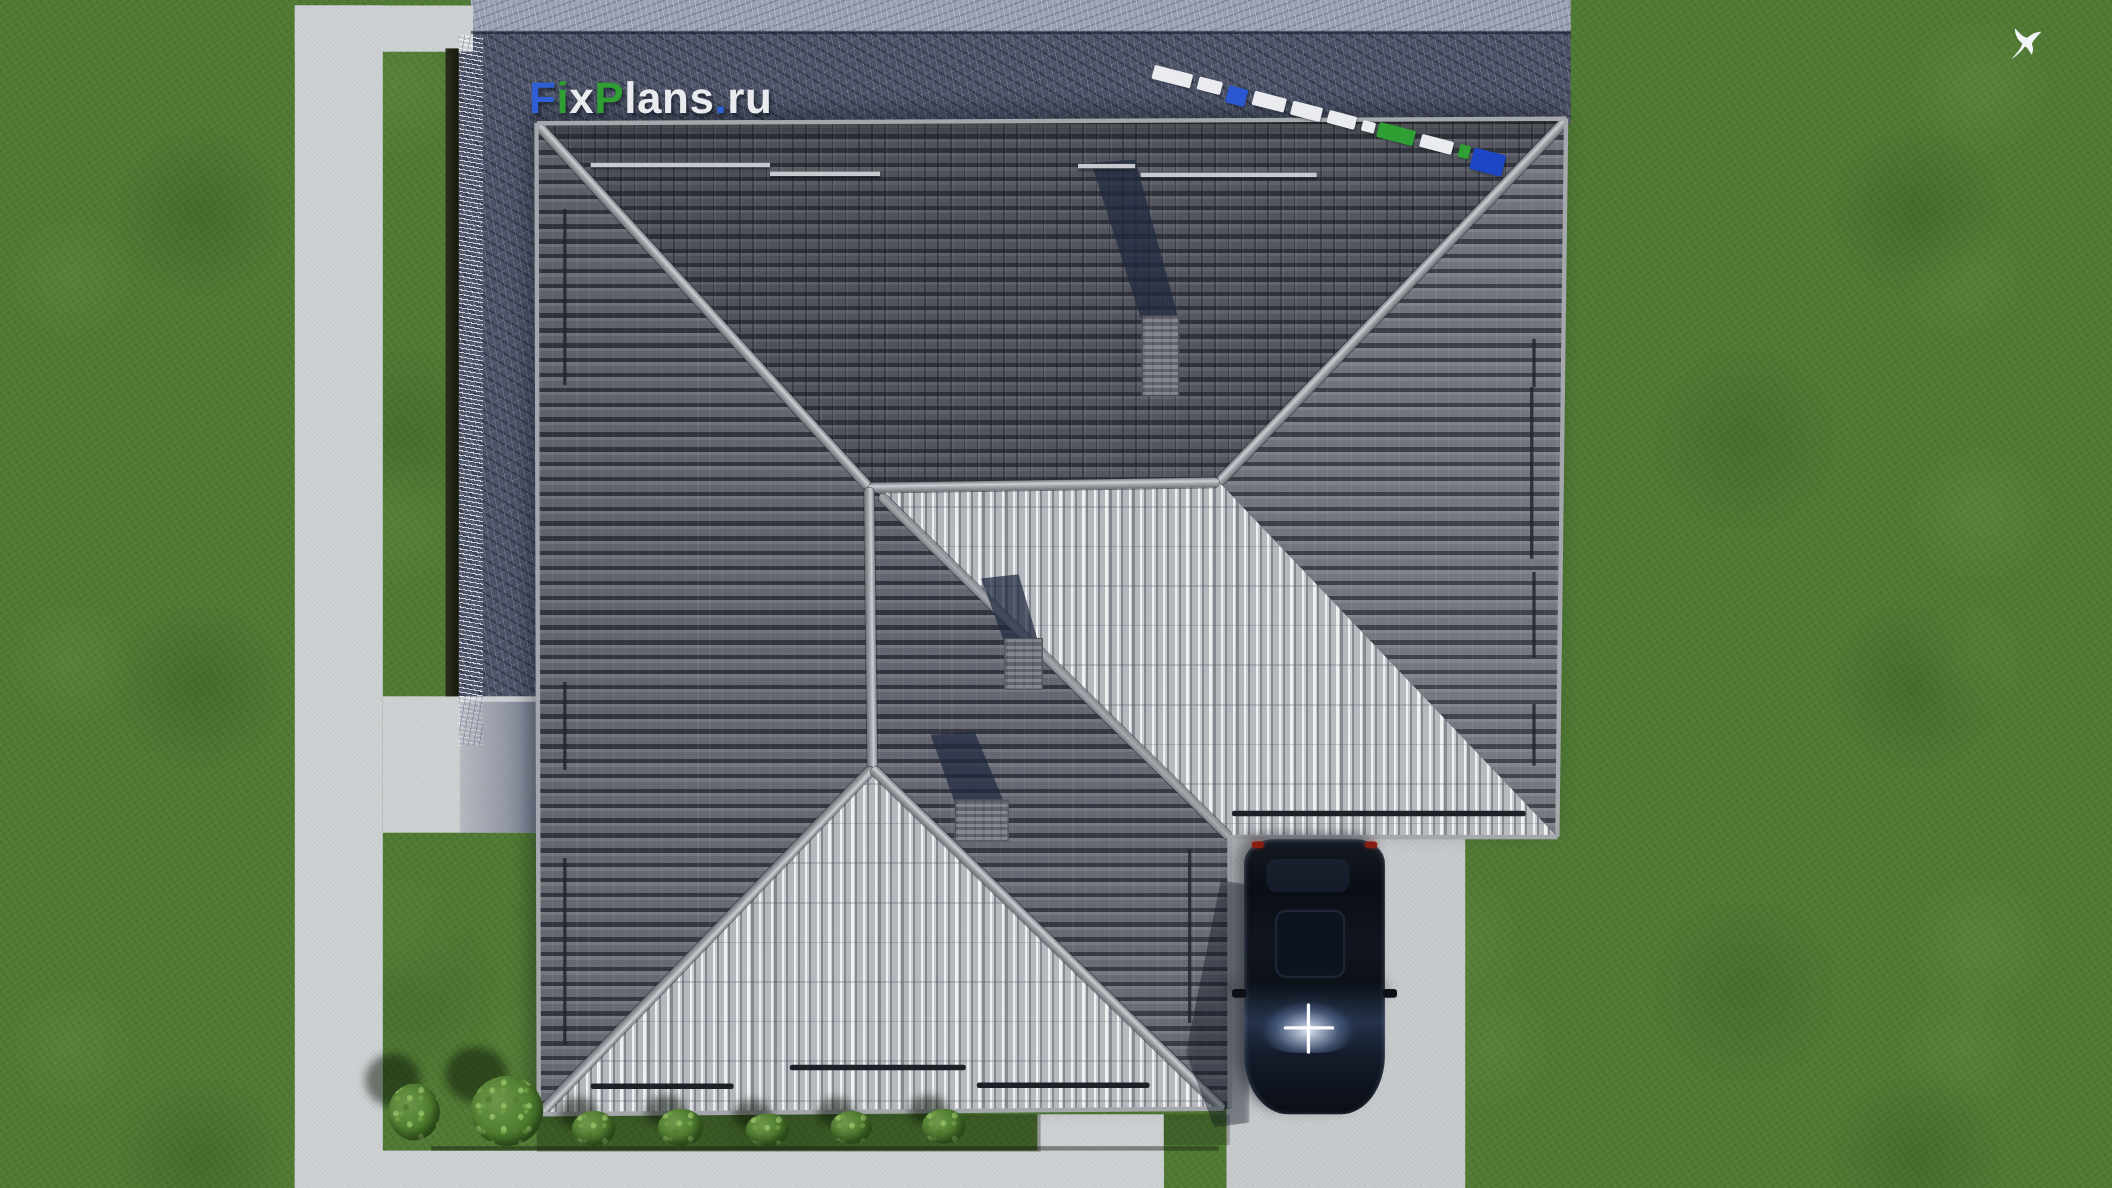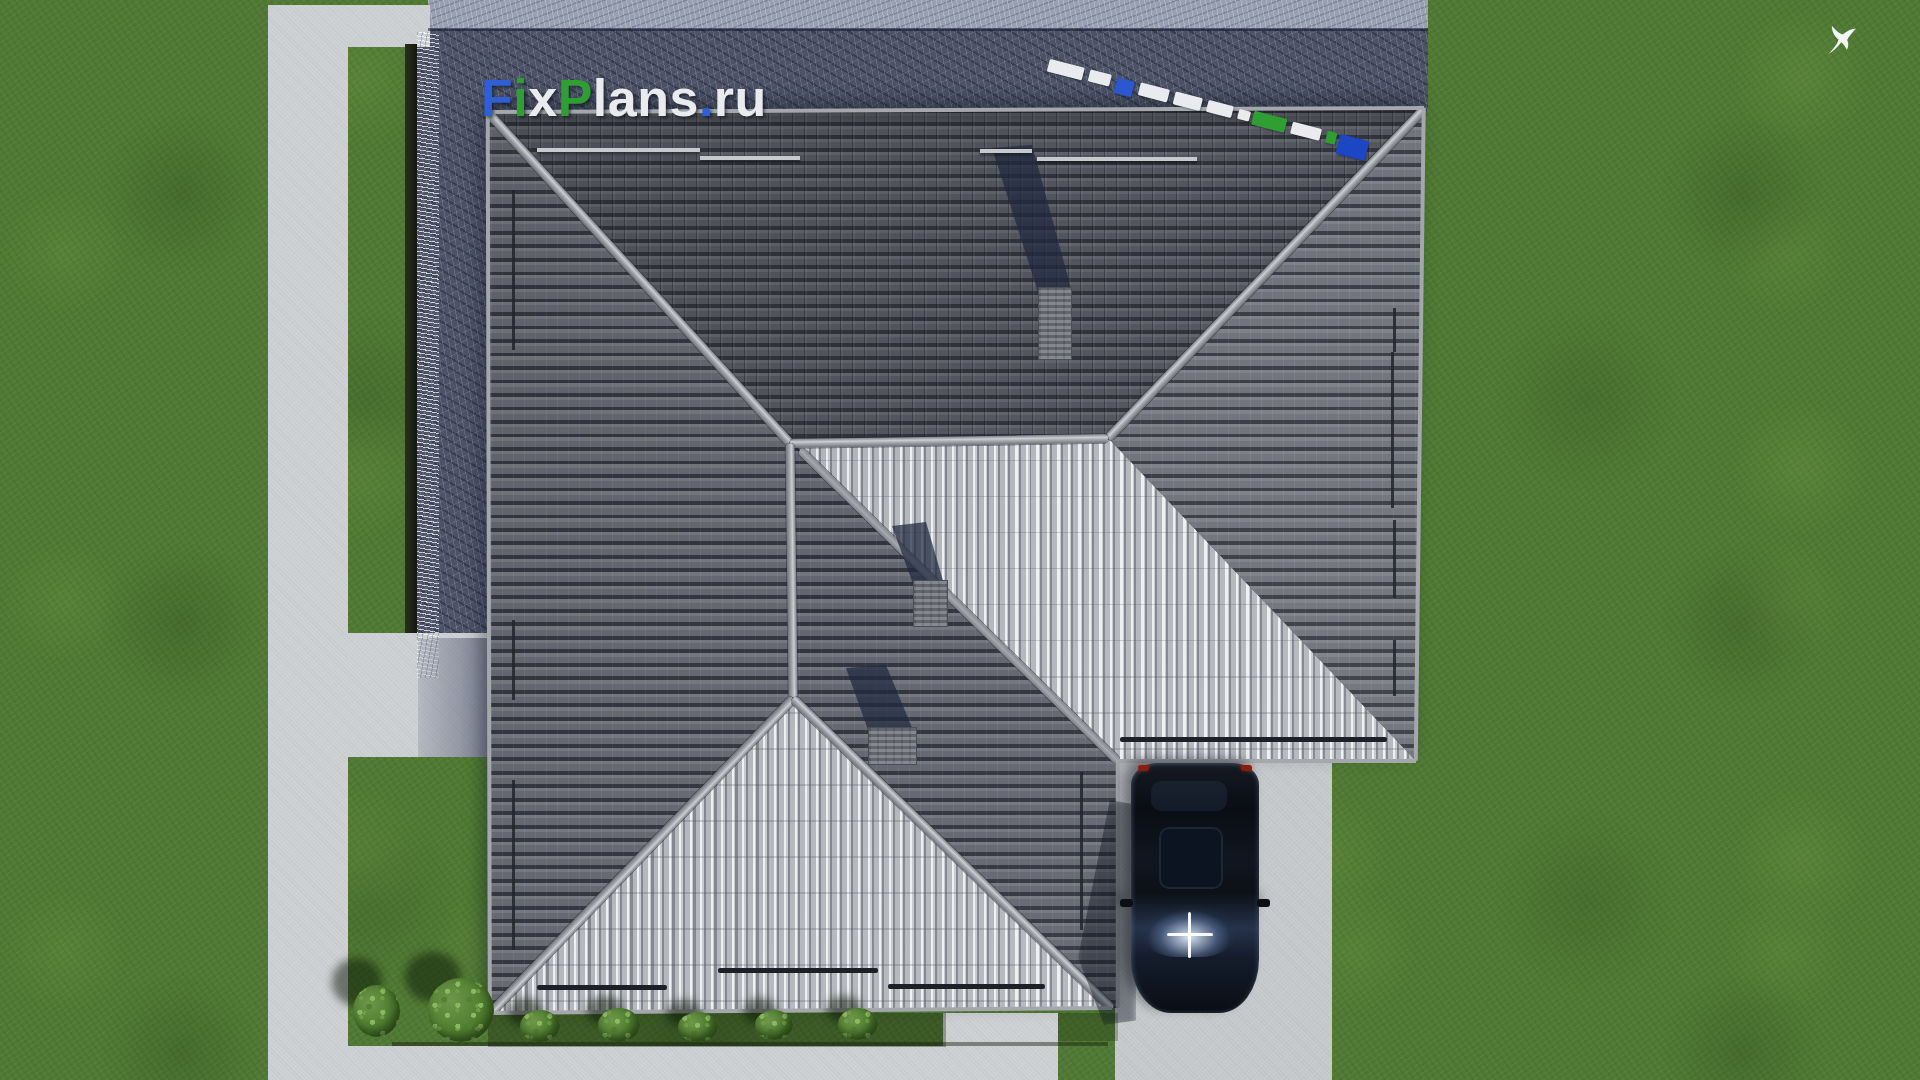--- a/index.html
+++ b/index.html
@@ -143,21 +143,21 @@
     background:radial-gradient(ellipse 52px 34px at 50% 62%, rgba(225,235,250,.95), rgba(110,135,180,.45) 55%, rgba(40,60,95,.15) 80%, transparent);}
   .star-bar{position:absolute;background:rgba(255,255,255,.95);border-radius:2px;
     filter:blur(.5px);}
   #car-tail-l,#car-tail-r{position:absolute;top:8px;width:11px;height:6px;
     background:#8a1d12;border-radius:3px;box-shadow:0 0 4px rgba(200,50,30,.5);}
   #car-tail-l{left:13px;} #car-tail-r{right:13px;}
   .mirror{position:absolute;top:142px;width:13px;height:8px;background:#0c0f15;border-radius:3px;}
   #car-mirror-l{left:-5px;} #car-mirror-r{right:-5px;}
 
   
-  #watermark{position:absolute;left:481px;top:68px;z-index:8;font-size:52px;font-weight:bold;
+  #watermark{position:absolute;left:481px;top:68px;z-index:8;font-size:40px;font-weight:bold;
     letter-spacing:.5px;text-shadow:2px 2px 3px rgba(8,12,22,.55);white-space:nowrap;}
   #dashes{position:absolute;left:1051px;top:55px;z-index:8;transform:rotate(14.5deg);
     transform-origin:0 0;white-space:nowrap;}
   .dash{display:inline-block;margin-right:6px;border-radius:1.5px;vertical-align:middle;
     box-shadow:1px 1px 2px rgba(8,12,22,.4);}
   .dash:nth-child(3){transform:translateY(3px);}
   .dash:nth-child(7){margin-right:3px;}
   .dash:nth-child(10){margin-right:3px;}
   .dash:nth-child(11){transform:translateY(4px);}
 

